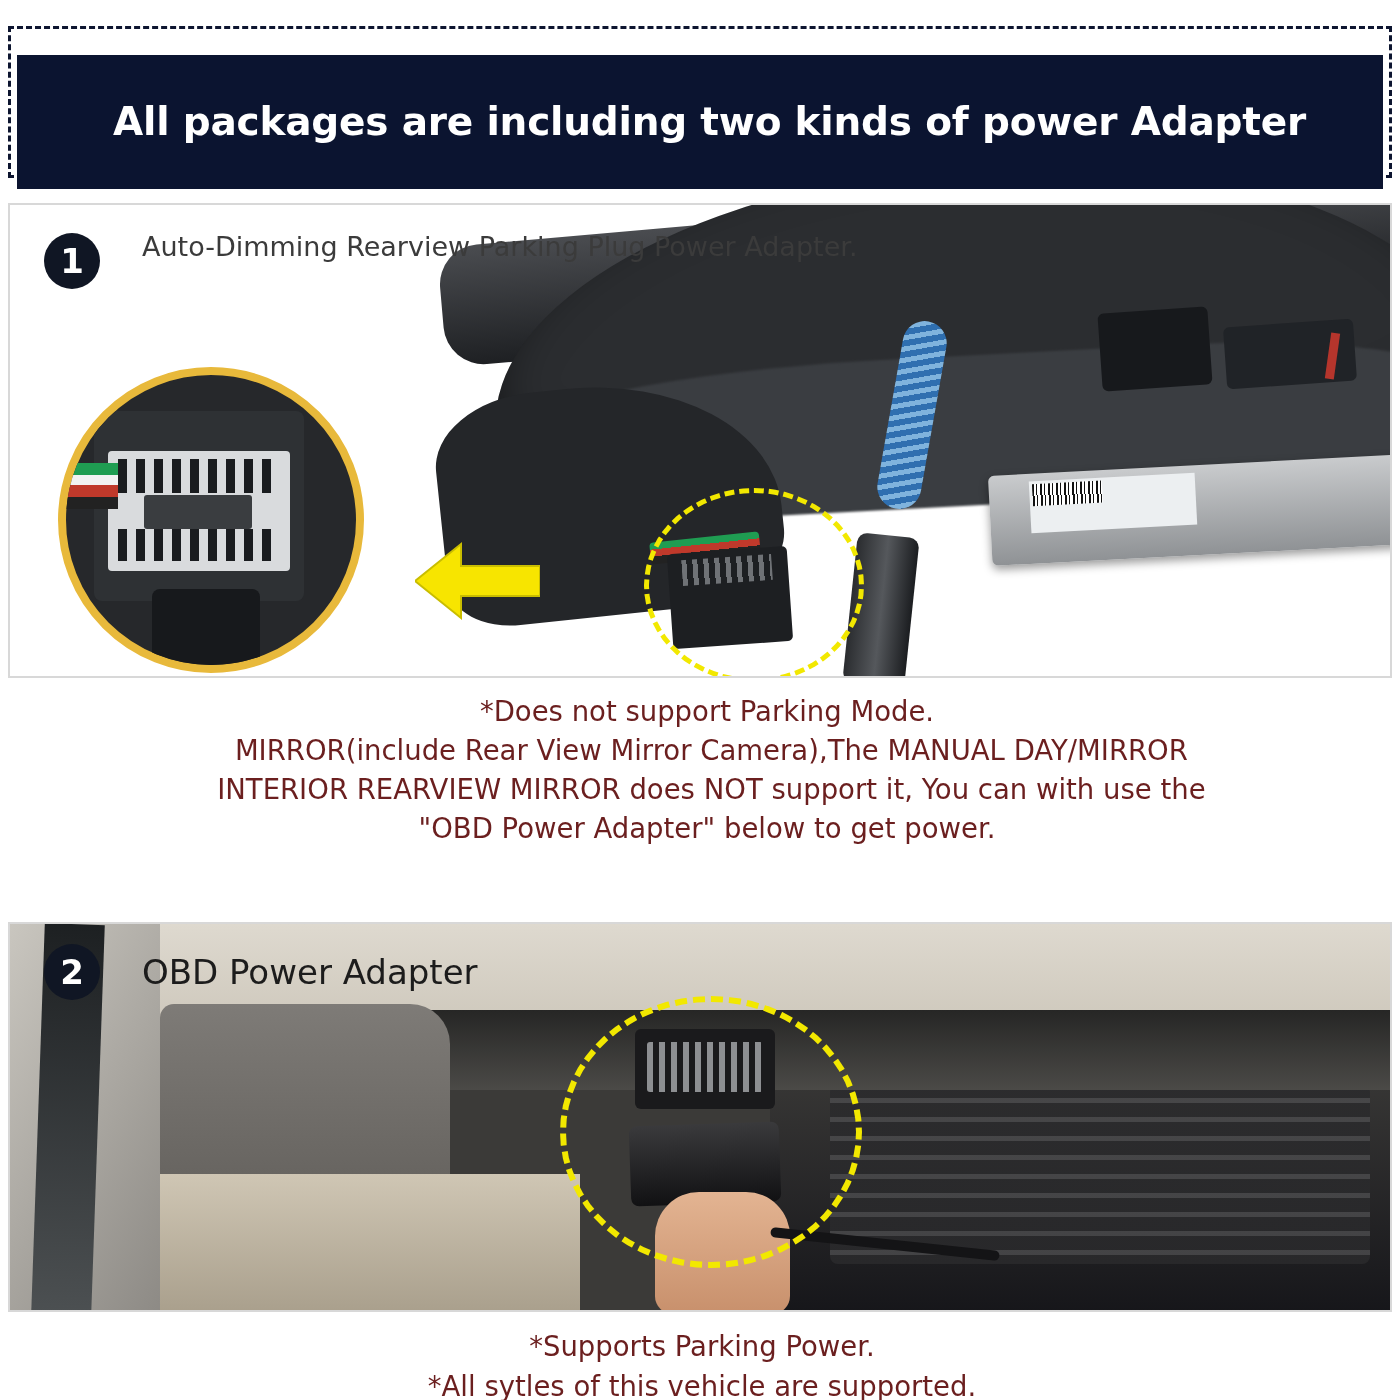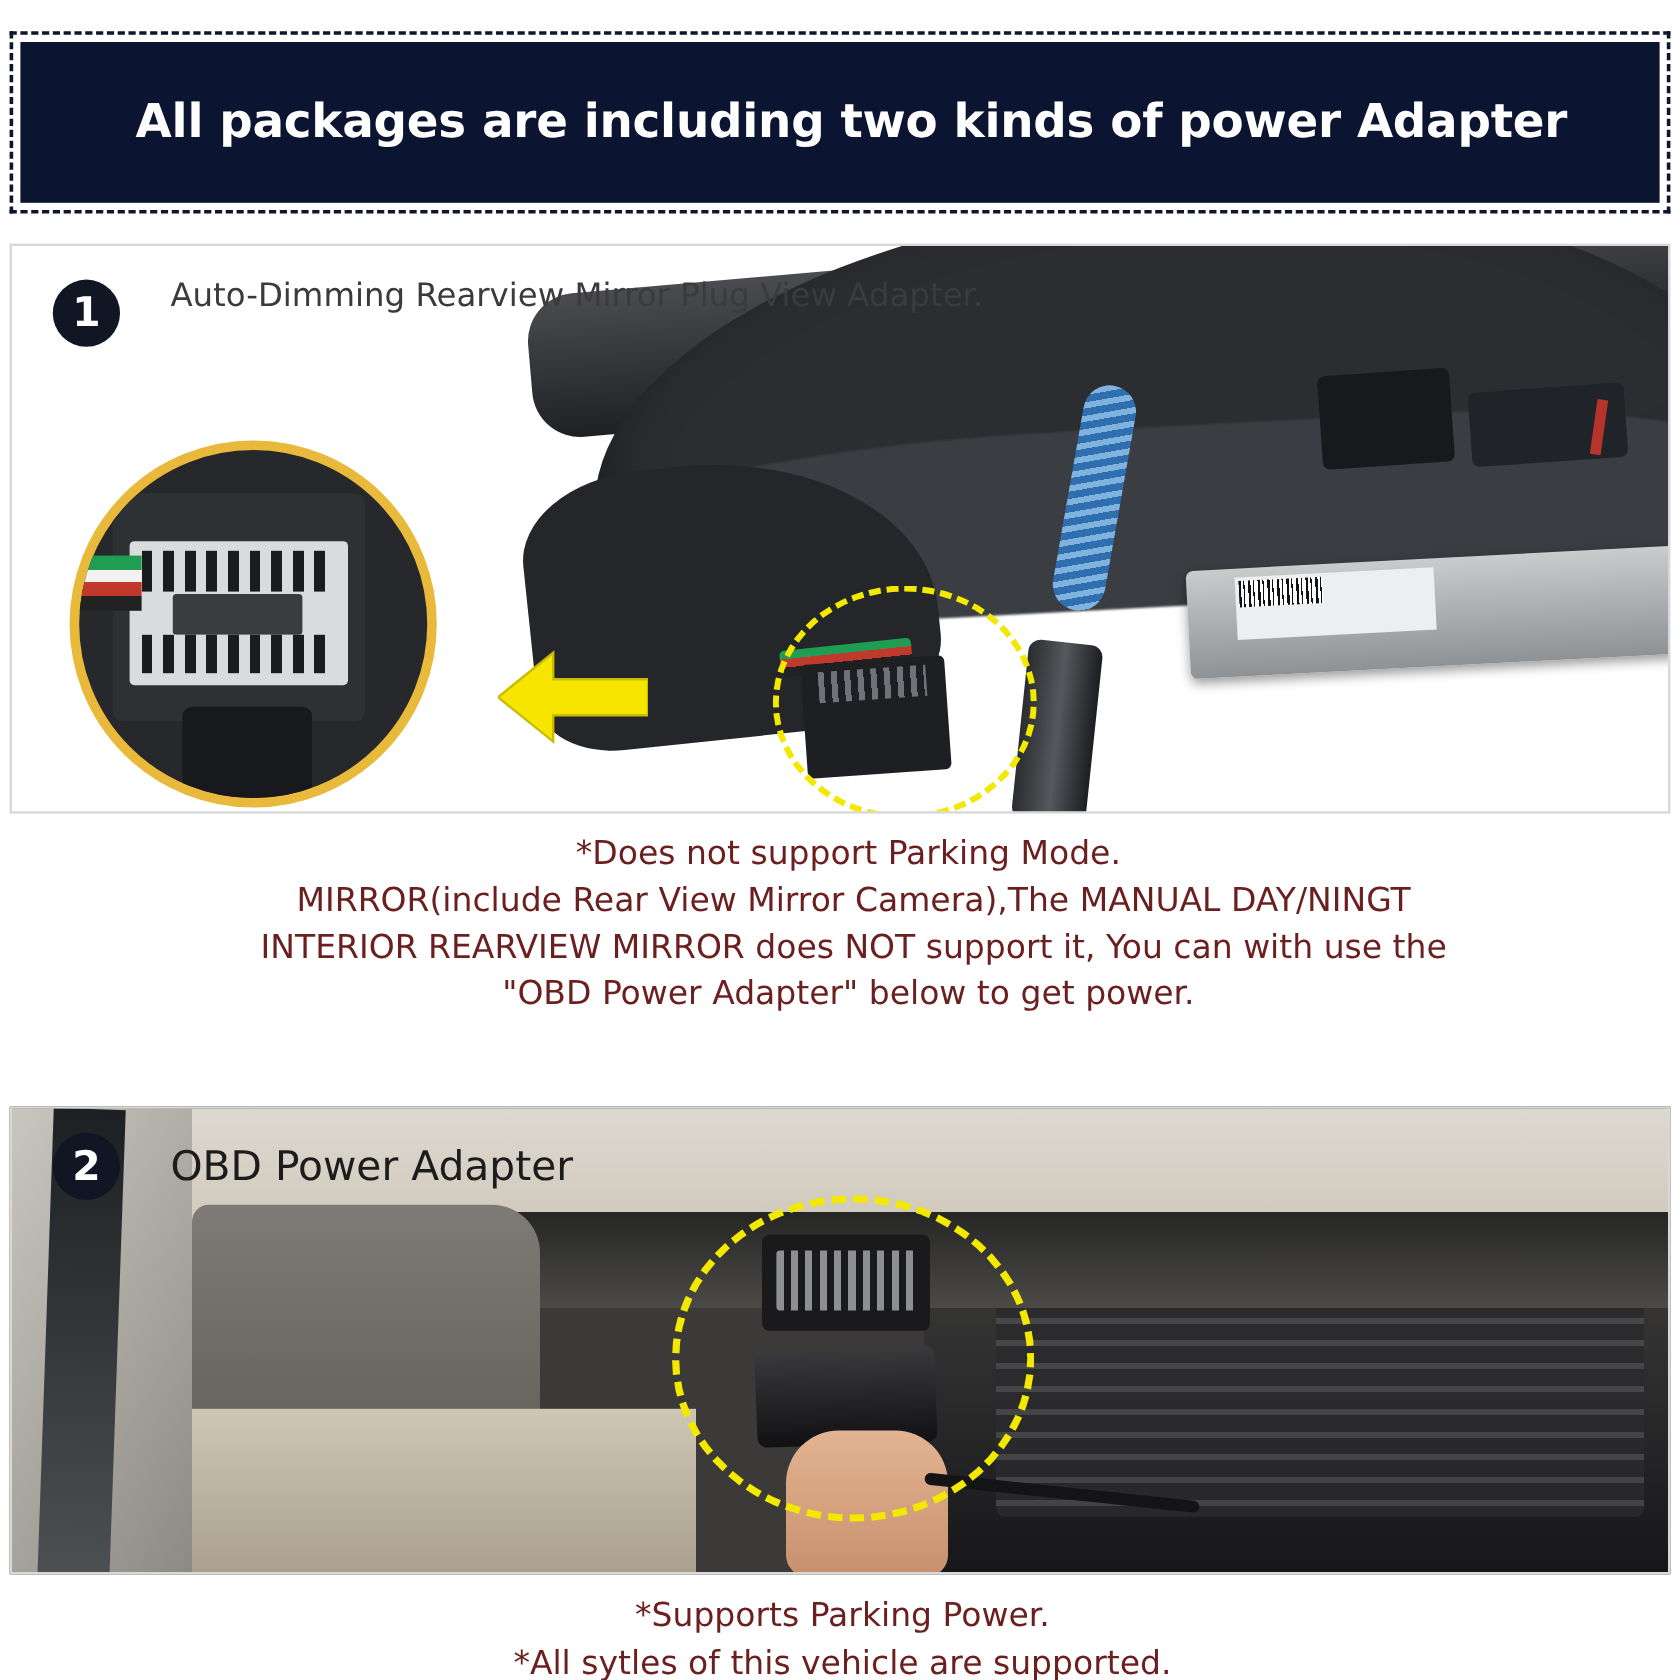--- a/index.html
+++ b/index.html
@@ -27,20 +27,21 @@
     padding: 6px;
   }
   .banner {
     width: 100%;
     height: 100%;
     background: #0b1430;
     box-sizing: border-box;
     display: flex;
     align-items: center;
     padding: 0 44px 0 96px;
+    margin-top: 20px;
   }
   .banner-title {
     color: #ffffff;
     font-size: 39px;
     font-weight: bold;
     line-height: 1.25;
     letter-spacing: -0.2px;
   }
 
   
@@ -488,27 +489,27 @@
       <div class="zc-pins"></div>
       <div class="zc-mid"></div>
       <div class="zc-pins2"></div>
       <div class="zc-wires"></div>
       <div class="zc-stem"></div>
     </div>
   </div>
 
   <div class="badge badge1">1</div>
   <div class="cap1">
-    <div>Auto-Dimming Rearview Mirror Plug View Adapter.</div>
+    <div>Auto-Dimming Rearview Parking Plug Power Adapter.</div>
   </div>
 </div>
 
 <div class="notes1">
   <div class="note-line">*Does not support Parking Mode.</div>
-  <div class="note-line"> MIRROR(include Rear View Mirror Camera),The MANUAL DAY/NINGT</div>
+  <div class="note-line"> MIRROR(include Rear View Mirror Camera),The MANUAL DAY/MIRROR</div>
   <div class="note-line"> INTERIOR REARVIEW MIRROR does NOT support it, You can with use the</div>
   <div class="note-line">"OBD Power Adapter" below to get power.</div>
 </div>
 
 <div class="panel2">
   <div class="scene2">
     <div class="s2-dashtop"></div>
     <div class="s2-panelbig"></div>
     <div class="s2-vents"></div>
     <div class="s2-dashlower"></div>

